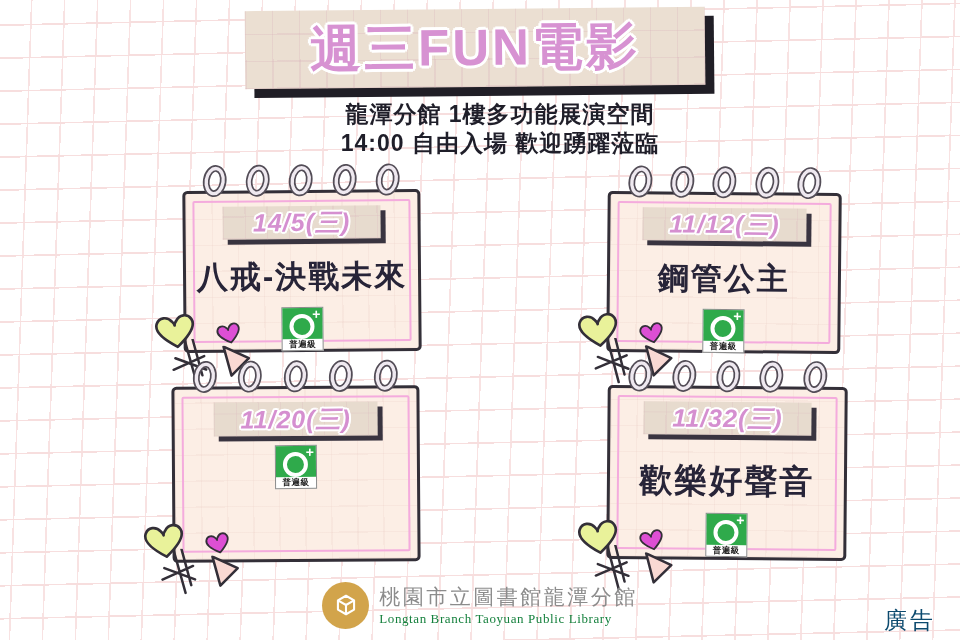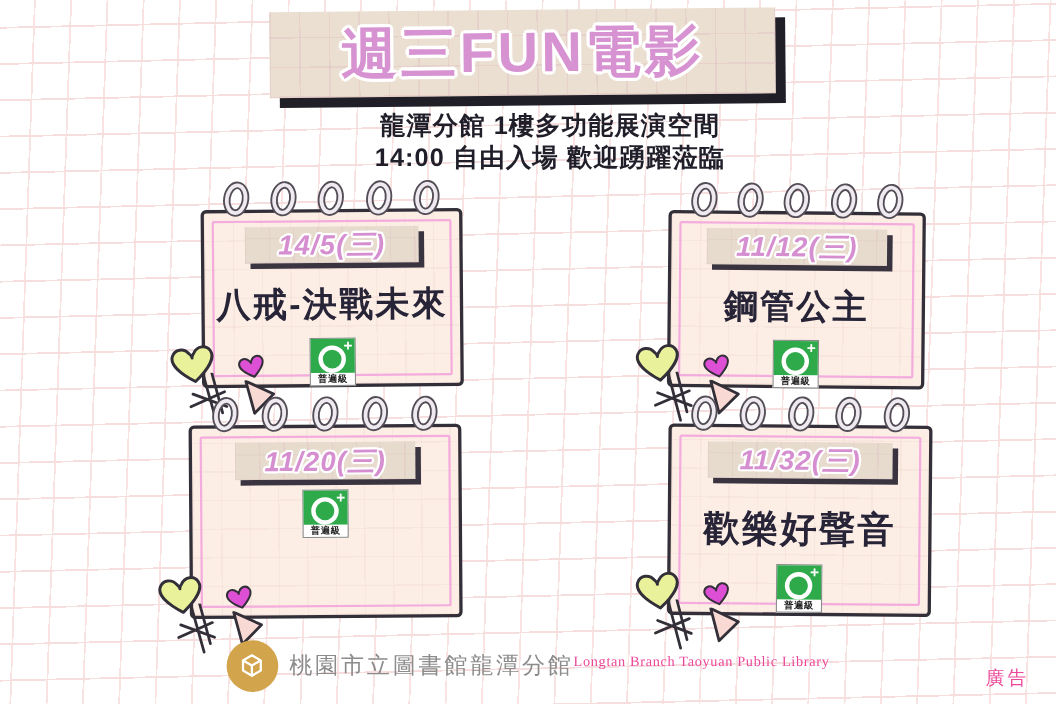--- a/index.html
+++ b/index.html
@@ -112,32 +112,32 @@
 
   
   .footer{
     position:absolute;left:0;top:578px;width:100%;height:54px;
     display:flex;align-items:center;justify-content:center;gap:10px;
   }
   .logo-circle{
     width:47px;height:47px;border-radius:50%;background:#d2a44b;flex:0 0 auto;
     display:flex;align-items:center;justify-content:center;
   }
-  .footer-text{display:flex;justify-content:center;}
+  .footer-text{display:flex;flex-direction:column;justify-content:center;}
   .lib-zh{
     font-family:"Liberation Serif","DejaVu Serif",serif;
     font-size:21px;color:#8c8c8c;letter-spacing:2.5px;line-height:26px;
   }
   .lib-en{
     font-family:"Liberation Serif","DejaVu Serif",serif;
-    font-size:13px;color:#ec4899;letter-spacing:.6px;line-height:17px;
+    font-size:13px;color:#15803d;letter-spacing:.6px;line-height:17px;
   }
 
   .ad-label{
-    position:absolute;right:24px;top:605px;font-size:17px;color:#ec4899;
+    position:absolute;right:24px;top:605px;font-size:23px;color:#0c4a6e;
     letter-spacing:3px;font-weight:500;
   }
 </style>
 </head>
 <body>
 
 <svg width="0" height="0" style="position:absolute">
   <defs>
     <g id="ringShape">
       <ellipse cx="16" cy="20" rx="10" ry="15" fill="none" stroke="#534d57" stroke-width="8" transform="rotate(9 16 20)"></ellipse>

